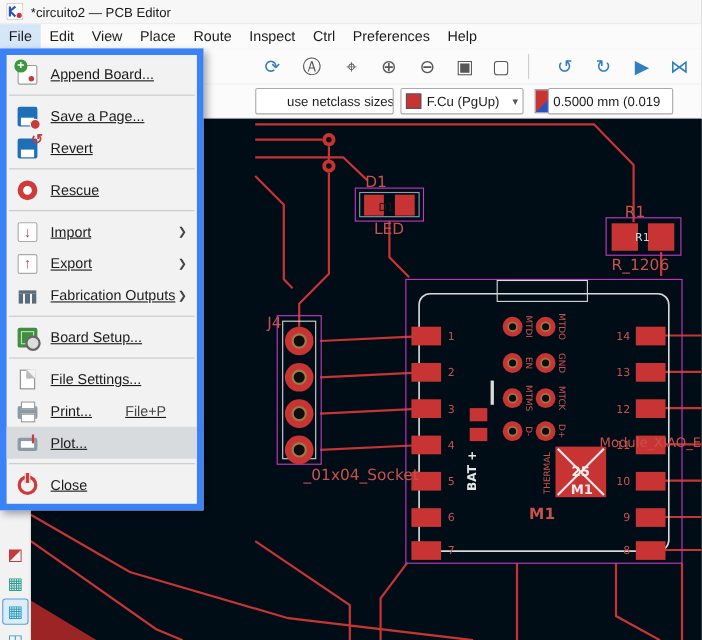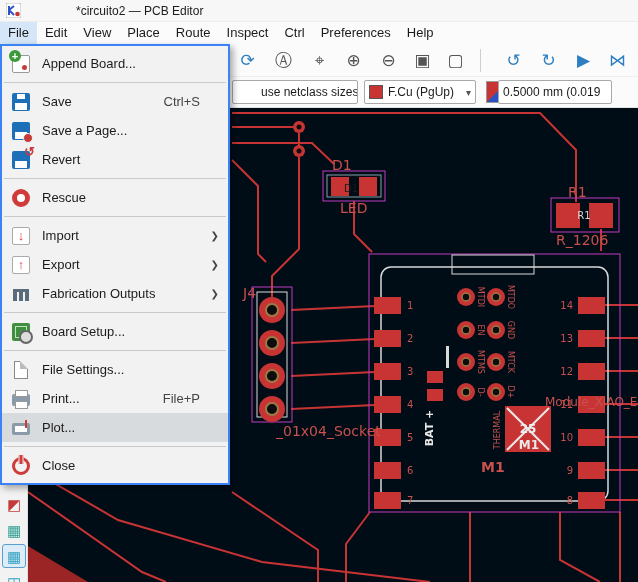--- a/index.html
+++ b/index.html
@@ -2,21 +2,21 @@
 <html><head>
 <meta charset="utf-8">
 <style>
   html,body{margin:0;padding:0;background:#888;}
   *{box-sizing:border-box;}
   .window{position:relative;width:638px;height:582px;background:#f6f6f6;overflow:hidden;
           font-family:"Liberation Sans", sans-serif;color:#1b1b1b;}
 
   
   .titlebar{position:absolute;left:0;top:0;width:100%;height:22px;background:#f7f7f7;
-            display:flex;align-items:center;padding:0 6px;font-size:12px;border-bottom:1px solid #ececec;gap:48px;}
+            display:flex;align-items:center;padding:0 6px;font-size:12px;border-bottom:1px solid #ececec;}
   .app-icon{width:15px;height:15px;margin-right:7px;display:inline-block;}
 
   
   .menubar{position:absolute;left:0;top:22px;width:100%;height:22px;background:#fbfbfb;
            display:flex;align-items:stretch;font-size:13px;}
   .mb-item{padding:0 8px;line-height:22px;cursor:default;}
   .mb-item.active{background:#d4e6f7;text-align:center;}
 
   
   .toolbar1{position:absolute;left:0;top:44px;width:100%;height:33px;background:#fbfbfb;border-bottom:1px solid #eee;}
@@ -40,22 +40,22 @@
   .lt-btn{position:absolute;left:2px;width:24px;height:24px;line-height:24px;text-align:center;
           font-size:15px;border-radius:3px;border:1px solid transparent;cursor:default;}
   .lt-btn.selected{border:1px solid #5a9fd4;background:#dcecf9;}
 
   
   .canvas{position:absolute;left:28px;top:108px;width:610px;height:474px;background:#000d17;}
   .canvas svg{display:block;}
   .canvas text{font-family:"DejaVu Sans", sans-serif;}
 
   
-  .filemenu{position:absolute;left:0;top:44px;width:230px;background:#f2f2f2;border:2px solid #3b82f6;
-            box-shadow:3px 3px 7px rgba(0,0,0,.35);z-index:50;padding:3px 0;font-size:13px;}
+  .filemenu{position:absolute;left:0;top:44px;width:185px;background:#f2f2f2;border:6px solid #3b82f6;
+            box-shadow:3px 3px 7px rgba(0,0,0,.35);z-index:50;padding:3px 0;font-size:13px;text-decoration:underline;}
   .fm-row{position:relative;display:flex;align-items:center;height:29px;padding:0 8px 0 10px;cursor:default;}
   .fm-row.hl{background:#d7dbde;align-items:center;}
   .fm-label{flex:0 1 auto;}
   .fm-short{margin-left:auto;padding-right:20px;color:#444;}
   .fm-sub{position:absolute;right:9px;color:#444;font-size:10px;}
   .fm-sep{height:1px;background:#c9c9c9;margin:4px 2px;}
 
   
   .mi{position:relative;width:18px;height:18px;flex:0 0 18px;margin-right:12px;}
   .mi-append-board{background:#fff;border:1px solid #999;border-radius:2px;}
@@ -288,25 +288,20 @@
       </svg>
     </div>
 
   <div class="filemenu" id="filemenu">
       <div class="fm-row">
         <span class="mi mi-append-board"></span>
         <span class="fm-label">Append Board...</span>
       </div>
       <div class="fm-sep"></div>
       <div class="fm-row">
-        <span class="mi mi-save"></span>
-        <span class="fm-label">Save</span>
-        <span class="fm-short">Ctrl+S</span>
-      </div>
-      <div class="fm-row">
         <span class="mi mi-save-copy"></span>
         <span class="fm-label">Save a Page...</span>
       </div>
       <div class="fm-row">
         <span class="mi mi-revert"></span>
         <span class="fm-label">Revert</span>
       </div>
       <div class="fm-sep"></div>
       <div class="fm-row">
         <span class="mi mi-rescue"></span>

